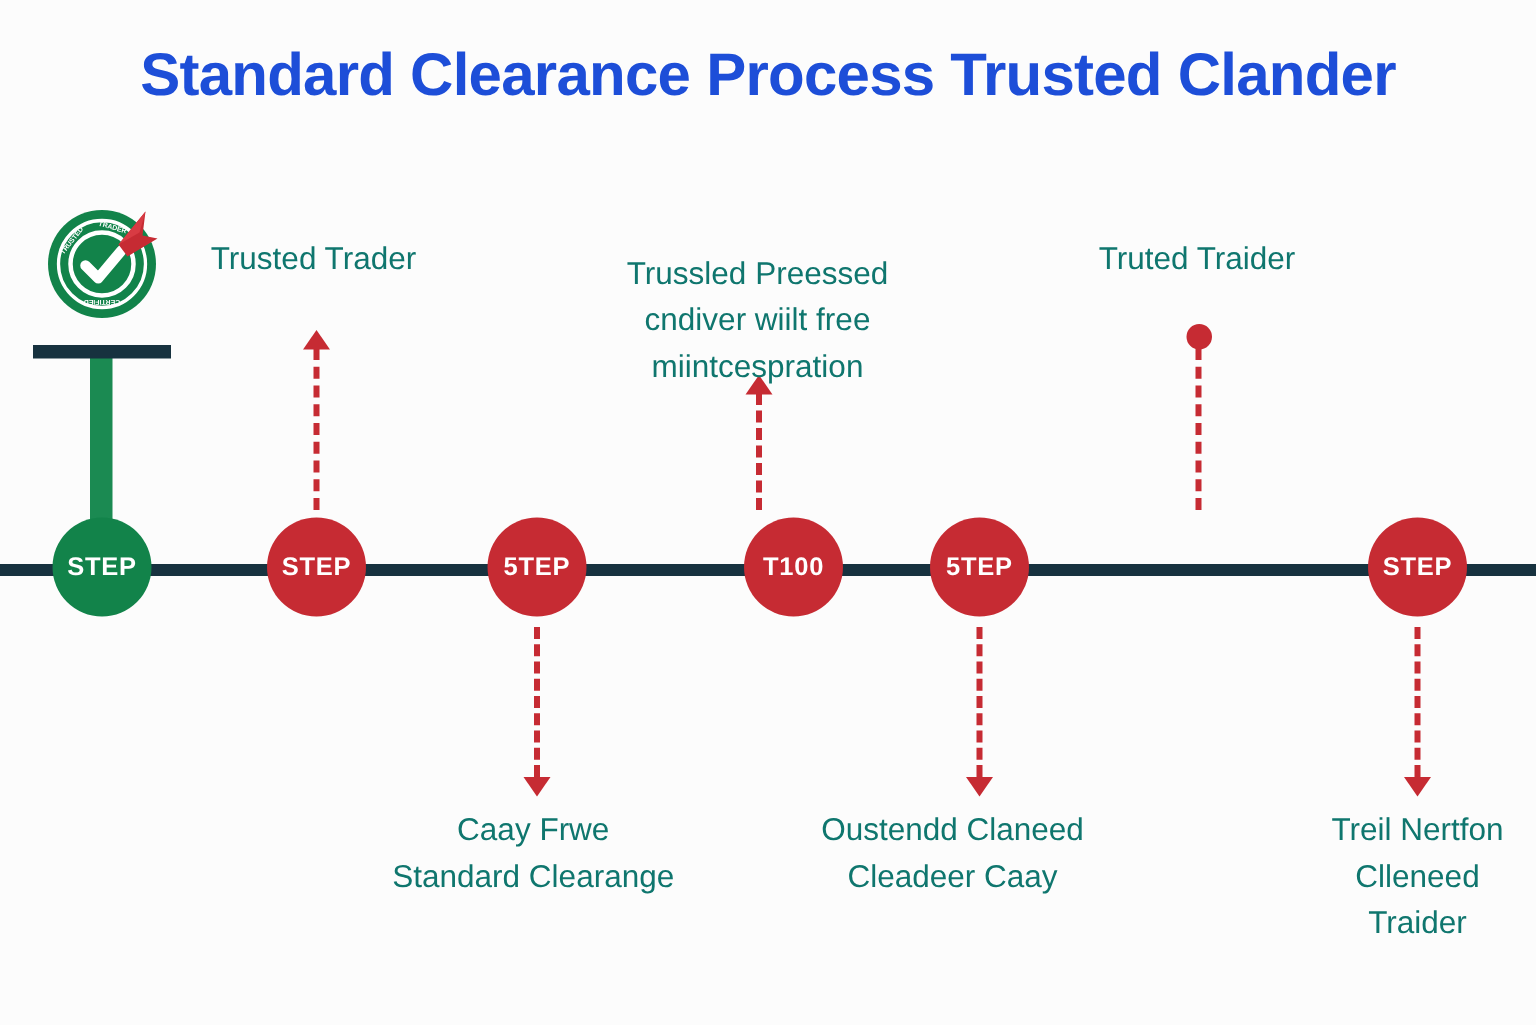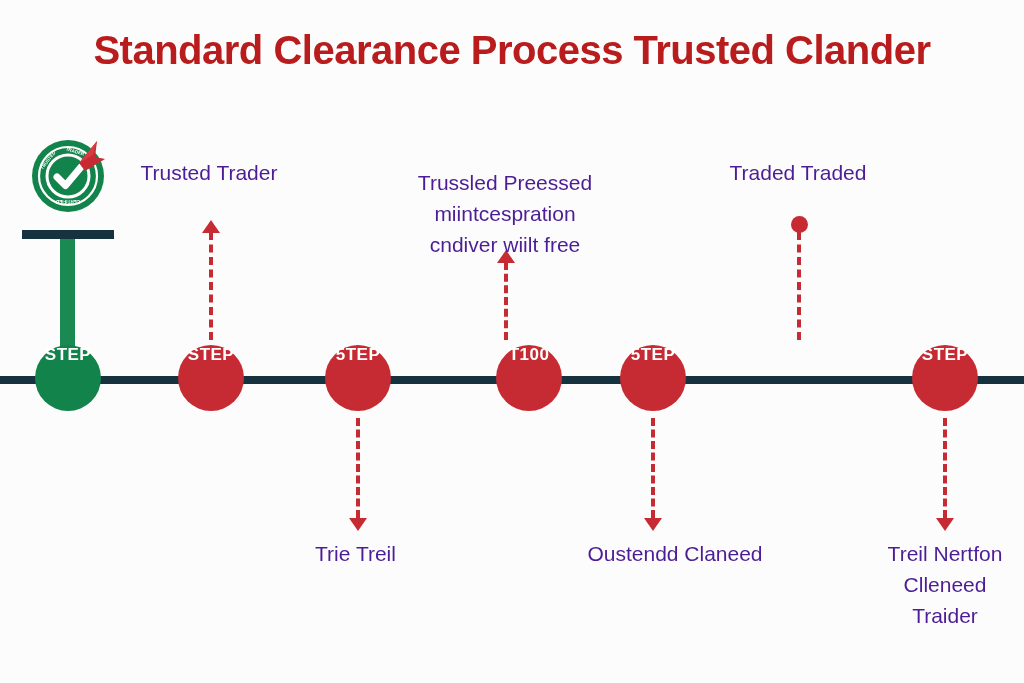--- a/index.html
+++ b/index.html
@@ -18,40 +18,40 @@
   }
   
   .title {
     position:absolute;
     left:0; right:0;
     top:28px;
     text-align:center;
     font-size:40px;
     font-weight:bold;
     letter-spacing:-0.5px;
-    color:#b91c1c;
+    color:#1d4ed8;
     font-family:"Liberation Sans", sans-serif;
     white-space:nowrap;
   }
   
   .timeline-bar {
     position:absolute;
     left:0;
     width:1024px;
     top:376px;
     height:8px;
     background:#17323f;
   }
   
   .step {
     position:absolute;
     width:66px; height:66px;
     border-radius:50%;
     display:flex;
-    align-items:flex-start;
+    align-items:center;
     justify-content:center;
     color:#ffffff;
     font-size:17px;
     font-weight:bold;
     letter-spacing:0.5px;
     font-family:"Liberation Sans", sans-serif;
   }
   .step.red   { background:#c62b33; }
   .step.green { background:#12834a; }
 
@@ -105,21 +105,21 @@
     width:17px; height:17px;
     border-radius:50%;
     background:#c62b33;
   }
   
   .label {
     position:absolute;
     text-align:center;
     font-size:21px;
     line-height:31px;
-    color:#4c1d95;
+    color:#0f766e;
     font-family:"Liberation Sans", sans-serif;
     font-weight:normal;
   }
   .label div { white-space:nowrap; }
 </style>
 </head>
 <body>
 
 <div id="canvas">
 
@@ -182,34 +182,36 @@
 
   <div class="connector" style="left:943px; top:418px; height:100px;"></div>
   <div class="arrow down" style="left:936px; top:518px;"></div>
 
   <div class="label" style="left:109px; top:157px; width:200px;">
     <div>Trusted Trader</div>
   </div>
 
   <div class="label" style="left:395px; top:167px; width:220px;">
     <div>Trussled Preessed</div>
+    <div>cndiver wiilt free</div>
     <div>miintcespration</div>
-    <div>cndiver wiilt free</div>
   </div>
 
   <div class="label" style="left:700px; top:157px; width:196px;">
-    <div>Traded Traded</div>
+    <div>Truted Traider</div>
   </div>
 
   <div class="label" style="left:243px; top:538px; width:225px;">
-    <div>Trie Treil</div>
-  </div>
-
-  <div class="label" style="left:565px; top:538px; width:220px;">
+    <div>Caay Frwe</div>
+    <div>Standard Clearange</div>
+  </div>
+
+  <div class="label" style="left:525px; top:538px; width:220px;">
     <div>Oustendd Claneed</div>
+    <div>Cleadeer Caay</div>
   </div>
 
   <div class="label" style="left:860px; top:538px; width:170px;">
     <div>Treil Nertfon</div>
     <div>Clleneed</div>
     <div>Traider</div>
   </div>
 
 </div>
 

